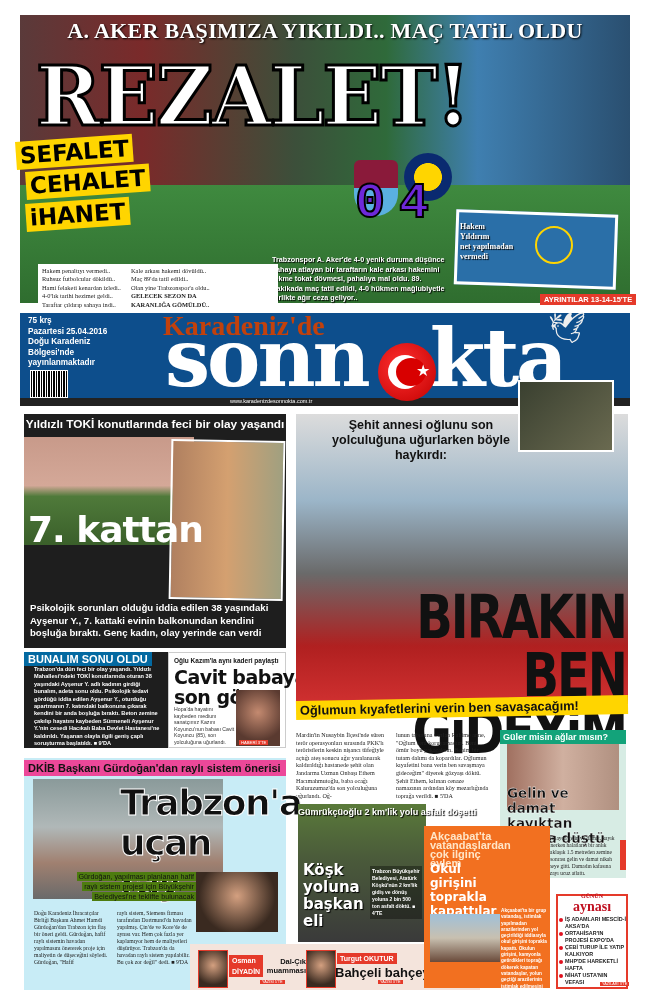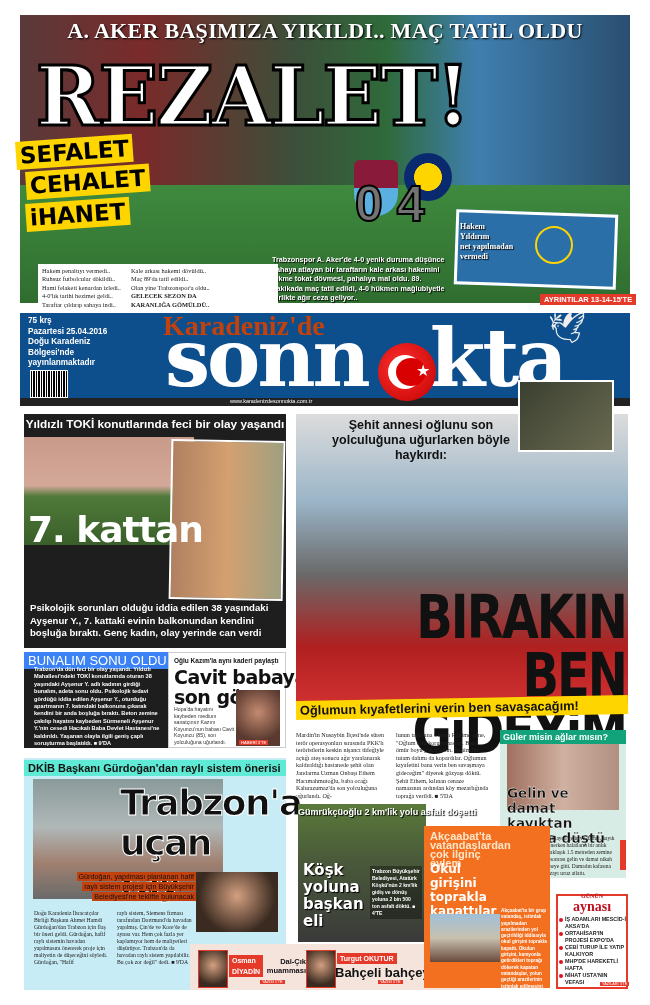--- a/index.html
+++ b/index.html
@@ -4,21 +4,21 @@
 <style>
 *{box-sizing:border-box;margin:0;padding:0}
 body{width:650px;height:1005px;background:#fff;position:relative;overflow:hidden;font-family:"Liberation Sans",sans-serif;}
 .abs{position:absolute}
 
 #top{left:20px;top:15px;width:610px;height:288px;background:linear-gradient(90deg,#5a3a3a 0%,#7a2a2a 20%,#3c4f3a 45%,#2f6a3a 60%,#3f7fb0 75%,#2a4f70 100%);overflow:hidden}
 #top .pitch{position:absolute;left:0;top:170px;width:610px;height:118px;background:linear-gradient(180deg,#3f8a3f,#2f6d2f)}
 #top-kicker{left:20px;top:18px;width:610px;text-align:center;color:#fff;font-family:"Liberation Serif",serif;font-size:22px;font-weight:bold;letter-spacing:0.3px;text-shadow:1px 1px 2px #000}
 #headline{left:36px;top:58px;color:#fff;font-family:"DejaVu Serif",serif;font-weight:bold;font-size:78px;letter-spacing:-2px;-webkit-text-stroke:3px #000;line-height:1;transform:scaleY(1.05)}
 .yb{background:#ffd500;color:#000;font-family:"DejaVu Sans",sans-serif;font-weight:bold;font-size:23px;padding:0 4px;line-height:28px;transform:rotate(-4deg);transform-origin:left center}
-#score{left:355px;top:175px;color:#737373;font-family:Liberation Sans, sans-serif;font-weight:bold;font-size:50px;-webkit-text-stroke:2px #000}
+#score{left:355px;top:175px;color:#6d28d9;font-family:Liberation Mono, monospace;font-weight:bold;font-size:50px;-webkit-text-stroke:2px #000}
 .badge{width:44px;height:56px;border-radius:6px 6px 22px 22px}
 #caption-main{left:272px;top:255px;width:178px;color:#fff;font-size:7.2px;line-height:9.6px;font-weight:bold;text-shadow:1px 1px 1px #000}
 #inset{left:455px;top:212px;width:162px;height:75px;background:#2a6fa8;border:3px solid #fff;transform:rotate(2deg)}
 #inset-cap{left:460px;top:222px;color:#fff;font-family:"Liberation Serif",serif;font-size:8px;line-height:10px;text-shadow:1px 1px 1px #000;font-weight:bold}
 #details{left:540px;top:294px;background:#e53a2a;color:#fff;font-size:7.5px;font-weight:bold;padding:1px 4px}
 #bullets{left:38px;top:264px;width:240px;height:44px;background:#fff;padding:3px 4px;display:flex;gap:10px;font-family:"Liberation Serif",serif;font-size:6.4px;line-height:8.4px;color:#222}
 
 #mast{left:20px;top:313px;width:610px;height:92px;background:#0d4e8c}
 #mast-bar{left:20px;top:398px;width:610px;height:8px;background:#222}
 #mast-url{left:230px;top:398px;color:#fff;font-size:5.5px}
@@ -28,21 +28,21 @@
 #flagdisk{left:378px;top:343px;width:58px;height:58px;border-radius:50%;background:radial-gradient(circle at 40% 40%,#ff3030,#c20000)}
 #barcode{left:30px;top:370px;width:38px;height:28px;background:repeating-linear-gradient(90deg,#000 0 1px,#fff 1px 2px,#000 2px 4px,#fff 4px 5px);border:1px solid #fff}
 
 #toki{left:24px;top:414px;width:262px;height:234px;background:#1e1e1e}
 #toki-head{left:24px;top:417px;width:262px;color:#fff;font-size:11.8px;font-weight:bold;text-align:center}
 #toki-img{left:24px;top:437px;width:170px;height:108px;background:linear-gradient(180deg,#c89a8a 0%,#d4a898 45%,#4f7a3a 55%,#3a5f2a 100%)}
 #toki-img2{left:170px;top:440px;width:114px;height:160px;background:linear-gradient(90deg,#b08060,#d4a070 50%,#a0a080);transform:rotate(1deg);border:2px solid #fff}
 #toki-title{left:28px;top:510px;color:#fff;font-family:"DejaVu Sans",sans-serif;font-weight:bold;font-size:36px;line-height:40px;letter-spacing:-1px}
 #toki-sub{left:30px;top:602px;width:256px;color:#fff;font-size:9.6px;line-height:12.5px;font-weight:bold}
 #bunalim{left:24px;top:652px;width:144px;height:96px;background:#1e1e1e}
-#bunalim-tag{left:24px;top:652px;background:#3b82f6;color:#fff;font-size:13px;font-weight:normal;padding:1px 4px}
+#bunalim-tag{left:24px;top:652px;background:#0369a1;color:#fff;font-size:11px;font-weight:bold;padding:1px 4px}
 #bunalim-txt{left:34px;top:666px;width:128px;color:#fff;font-size:5.6px;line-height:7.4px;font-weight:bold}
 #cavit{left:168px;top:652px;width:118px;height:96px;background:#fff;border:1px solid #ccc}
 #cavit-k{left:174px;top:657px;font-size:6.5px;font-weight:bold;color:#111}
 #cavit-t{left:174px;top:667px;font-family:"DejaVu Sans",sans-serif;font-weight:bold;font-size:19px;line-height:20px;color:#111;letter-spacing:-0.5px}
 #cavit-txt{left:174px;top:706px;width:62px;font-size:5.2px;line-height:6.6px;color:#333}
 #cavit-img{left:236px;top:690px;width:44px;height:56px;background:radial-gradient(circle at 50% 40%,#c48a70,#5a3a30 70%)}
 #haberi{left:239px;top:740px;background:#e53a2a;color:#fff;font-size:4.2px;padding:0 2px}
 
 #sehit{left:296px;top:414px;width:332px;height:290px;background:linear-gradient(180deg,#dcdcdc 0%,#9bb5c8 30%,#6a6a6a 55%,#b02020 80%,#d03030 100%)}
 #sehit-k{left:326px;top:418px;width:190px;color:#111;font-size:12.5px;font-weight:bold;line-height:15px;text-align:center}
@@ -52,25 +52,25 @@
 #sehit-body{left:296px;top:732px;width:194px;display:flex;gap:6px;font-family:"Liberation Serif",serif;font-size:6.1px;line-height:7.6px;color:#222}
 #sehit-body div{flex:1}
 
 #guler{left:500px;top:730px;width:126px;height:148px;background:#d7ece4}
 #guler-h{left:500px;top:730px;width:126px;background:#13a37a;color:#fff;font-size:9px;font-weight:bold;padding:2px 3px}
 #guler-img{left:507px;top:744px;width:112px;height:66px;background:linear-gradient(90deg,#a07060,#d0b0a0 50%,#b09080)}
 #guler-t{left:507px;top:786px;color:#111;font-family:"DejaVu Sans",sans-serif;font-weight:bold;font-size:13.5px;line-height:15px;-webkit-text-stroke:0.3px #fff}
 #guler-txt{left:507px;top:835px;width:112px;font-family:"Liberation Serif",serif;font-size:5.4px;line-height:7px;color:#222}
 
 #trab{left:24px;top:758px;width:262px;height:232px;background:#c8ecf6}
-#trab-h{left:24px;top:760px;width:262px;background:#5eead4;color:#111;font-size:11px;font-weight:bold;padding:2px 4px}
+#trab-h{left:24px;top:760px;width:262px;background:#ec4899;color:#111;font-size:11px;font-weight:bold;padding:2px 4px}
 #trab-img{left:33px;top:779px;width:190px;height:120px;background:linear-gradient(180deg,#8a9a9a,#b0b8b8 40%,#a08070 70%,#6a6a6a)}
 #trab-t{left:120px;top:783px;color:#111;font-family:"DejaVu Sans",sans-serif;font-weight:bold;font-size:36px;line-height:40px;letter-spacing:-1.5px;width:160px;-webkit-text-stroke:1px #fff}
 #trab-sub{left:56px;top:872px;width:140px;font-size:7.2px;line-height:10px;color:#111;text-align:right}
-#trab-sub span{background:#c2410c;padding:0 2px}
+#trab-sub span{background:#4d7c0f;padding:0 2px}
 #trab-man{left:196px;top:872px;width:82px;height:60px;background:radial-gradient(circle at 50% 40%,#d4a080,#3a2a20 70%)}
 #trab-body{left:34px;top:910px;width:160px;display:flex;gap:6px;font-family:"Liberation Serif",serif;font-size:5.7px;line-height:7px;color:#222}
 #trab-body div{flex:1}
 
 #cols{left:190px;top:944px;width:290px;height:46px;background:#f4e4dc}
 .colpic{width:30px;height:38px;background:radial-gradient(circle at 50% 40%,#d4a080,#3a2a20 75%);border:1px solid #e53a2a}
 .colname{background:#e53a2a;color:#fff;font-size:7px;font-weight:bold;padding:1px 3px;line-height:9px}
 .coltitle{font-size:13px;font-weight:bold;color:#111}
 .colref{background:#e53a2a;color:#fff;font-size:3.8px;padding:0 2px}
 

